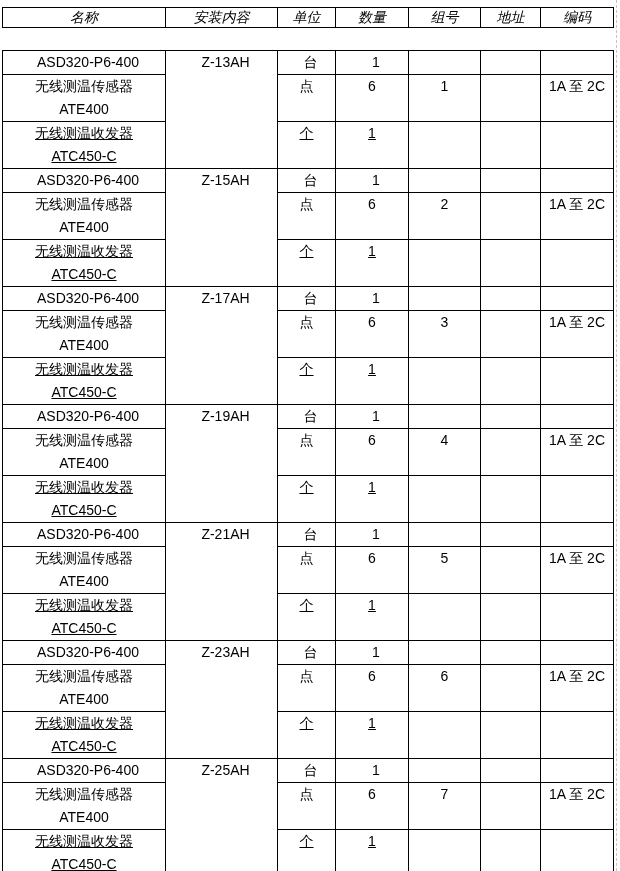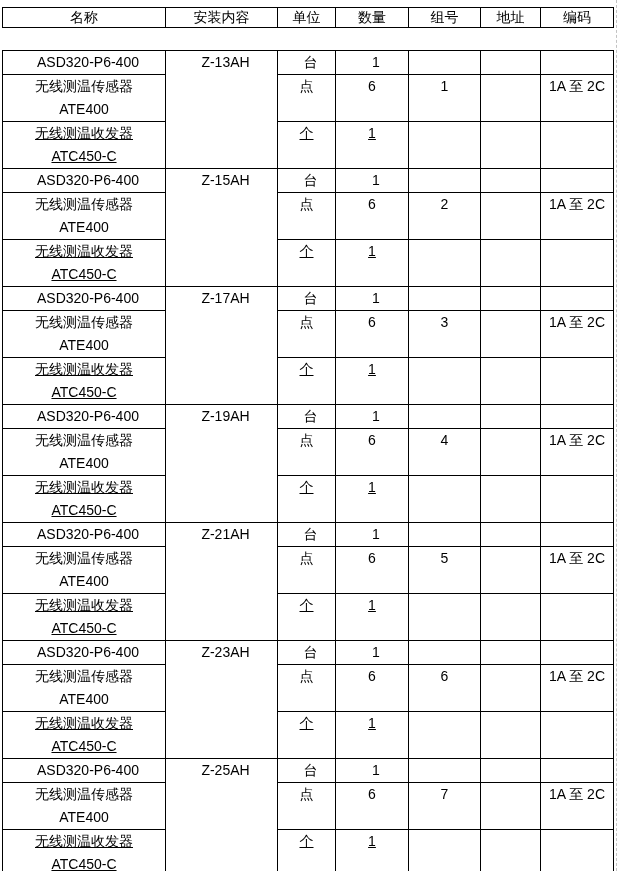--- a/index.html
+++ b/index.html
@@ -28,21 +28,21 @@
   td, th {
     border: 1px solid #000000;
     padding: 0;
     margin: 0;
     text-align: center;
     vertical-align: top;
     font-weight: normal;
     overflow: hidden;
     white-space: nowrap;
   }
-  tr.header-row th { height: 19px; line-height: 19px; }
+  tr.header-row th { height: 19px; line-height: 19px; font-style: italic; }
 
   tr.spacer-row td {
     border-left: none;
     border-right: none;
     height: 22px;
   }
 
   tr.row-a td { height: 21px; padding-left: 8px; }
   tr.row-b td { height: 45px; }
   tr.row-c td { height: 44px; text-decoration: underline; }

